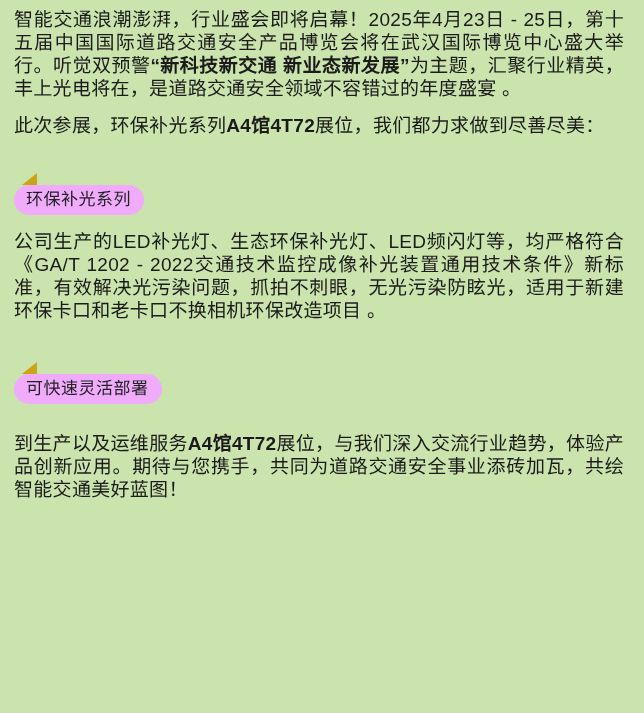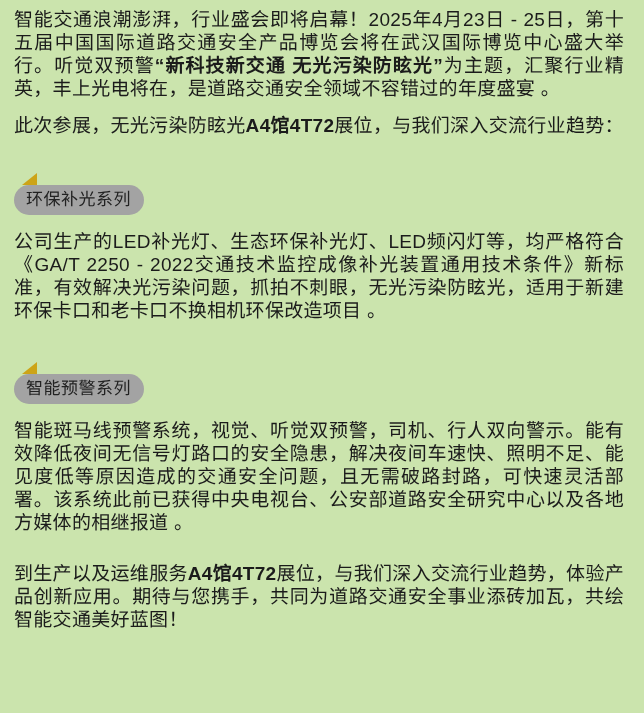--- a/index.html
+++ b/index.html
@@ -43,52 +43,51 @@
     left: 8px;
     width: 15px;
     height: 12px;
     background: #cda417;
     clip-path: polygon(100% 0, 100% 100%, 0 100%);
   }
   .badge {
     display: inline-block;
     box-sizing: border-box;
     height: 30px;
-    background: #a3a3a3;
+    background: #f0abfc;
     border-radius: 16px;
     padding: 5px 13px 6px 12px;
     font-size: 17px;
     line-height: 19px;
     color: #222222;
     letter-spacing: 0.5px;
   }
   .closing {
     margin-top: 28px;
     margin-bottom: 0;
   }
 </style>
 </head>
 <body>
 
 <main class="page">
 
-  <p class="para"><span>智能交通浪潮澎湃，行业盛会即将启幕！2025年4月23日 - 25日，第十五届中国国际道路交通安全产品博览会将在武汉国际博览中心盛大举行。听觉双预警</span><strong>“新科技新交通 无光污染防眩光”</strong><span>为主题，汇聚行业精英，丰上光电将在，是道路交通安全领域不容错过的年度盛宴 。</span></p>
+  <p class="para"><span>智能交通浪潮澎湃，行业盛会即将启幕！2025年4月23日 - 25日，第十五届中国国际道路交通安全产品博览会将在武汉国际博览中心盛大举行。听觉双预警</span><strong>“新科技新交通 新业态新发展”</strong><span>为主题，汇聚行业精英，丰上光电将在，是道路交通安全领域不容错过的年度盛宴 。</span></p>
 
 
-  <p class="para"><span>此次参展，无光污染防眩光</span><strong>A4馆4T72</strong><span>展位，与我们深入交流行业趋势：</span></p>
+  <p class="para"><span>此次参展，环保补光系列</span><strong>A4馆4T72</strong><span>展位，我们都力求做到尽善尽美：</span></p>
 
   <div class="badge-block">
     <span class="fold"></span>
     <span class="badge">环保补光系列</span>
   </div>
 
-  <p class="para">公司生产的LED补光灯、生态环保补光灯、LED频闪灯等，均严格符合《GA/T 2250 - 2022交通技术监控成像补光装置通用技术条件》新标准，有效解决光污染问题，抓拍不刺眼，无光污染防眩光，适用于新建环保卡口和老卡口不换相机环保改造项目 。</p>
+  <p class="para">公司生产的LED补光灯、生态环保补光灯、LED频闪灯等，均严格符合《GA/T 1202 - 2022交通技术监控成像补光装置通用技术条件》新标准，有效解决光污染问题，抓拍不刺眼，无光污染防眩光，适用于新建环保卡口和老卡口不换相机环保改造项目 。</p>
 
   <div class="badge-block second">
     <span class="fold"></span>
-    <span class="badge">智能预警系列</span>
+    <span class="badge">可快速灵活部署</span>
   </div>
 
-  <p class="para">智能斑马线预警系统，视觉、听觉双预警，司机、行人双向警示。能有效降低夜间无信号灯路口的安全隐患，解决夜间车速快、照明不足、能见度低等原因造成的交通安全问题，且无需破路封路，可快速灵活部署。该系统此前已获得中央电视台、公安部道路安全研究中心以及各地方媒体的相继报道 。</p>
 
   <p class="para closing"><span>到生产以及运维服务</span><strong>A4馆4T72</strong><span>展位，与我们深入交流行业趋势，体验产品创新应用。期待与您携手，共同为道路交通安全事业添砖加瓦，共绘智能交通美好蓝图！</span></p>
 
 </main>
 
 </body></html>

